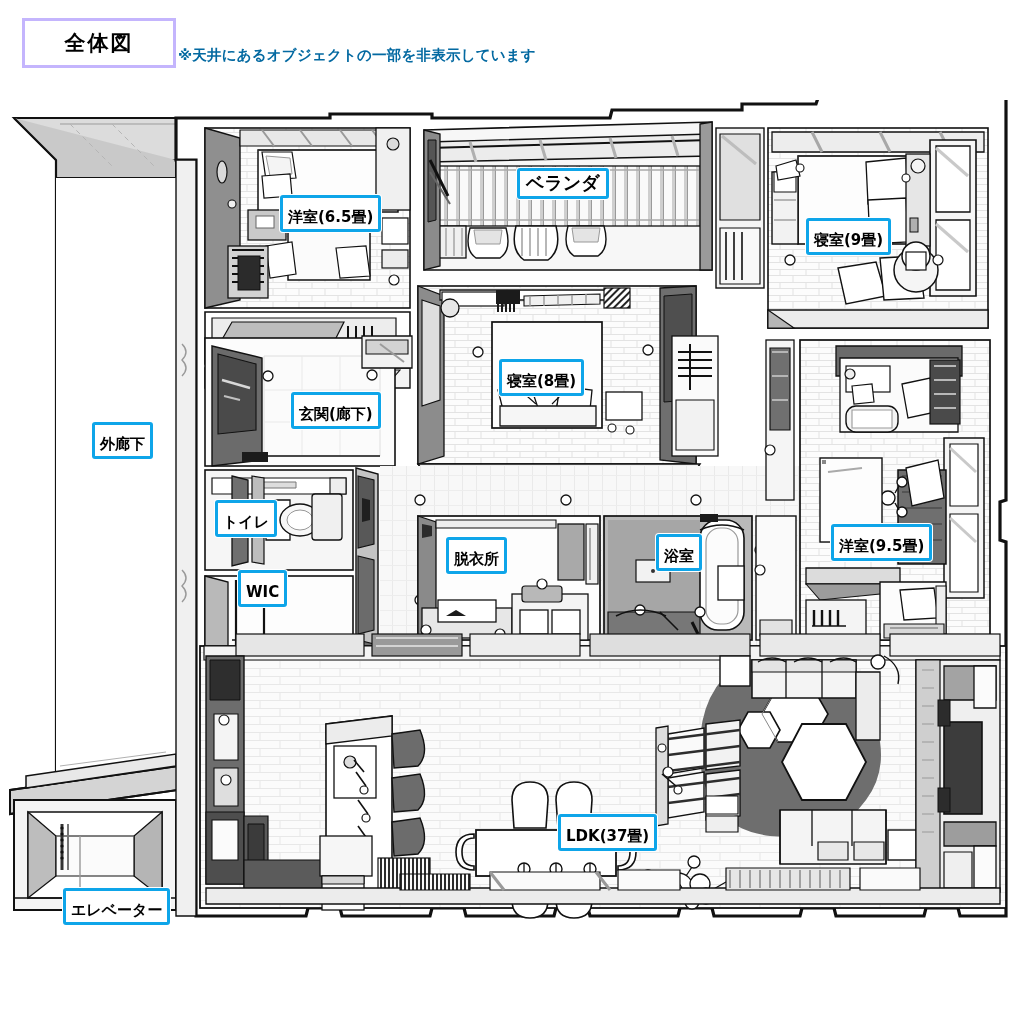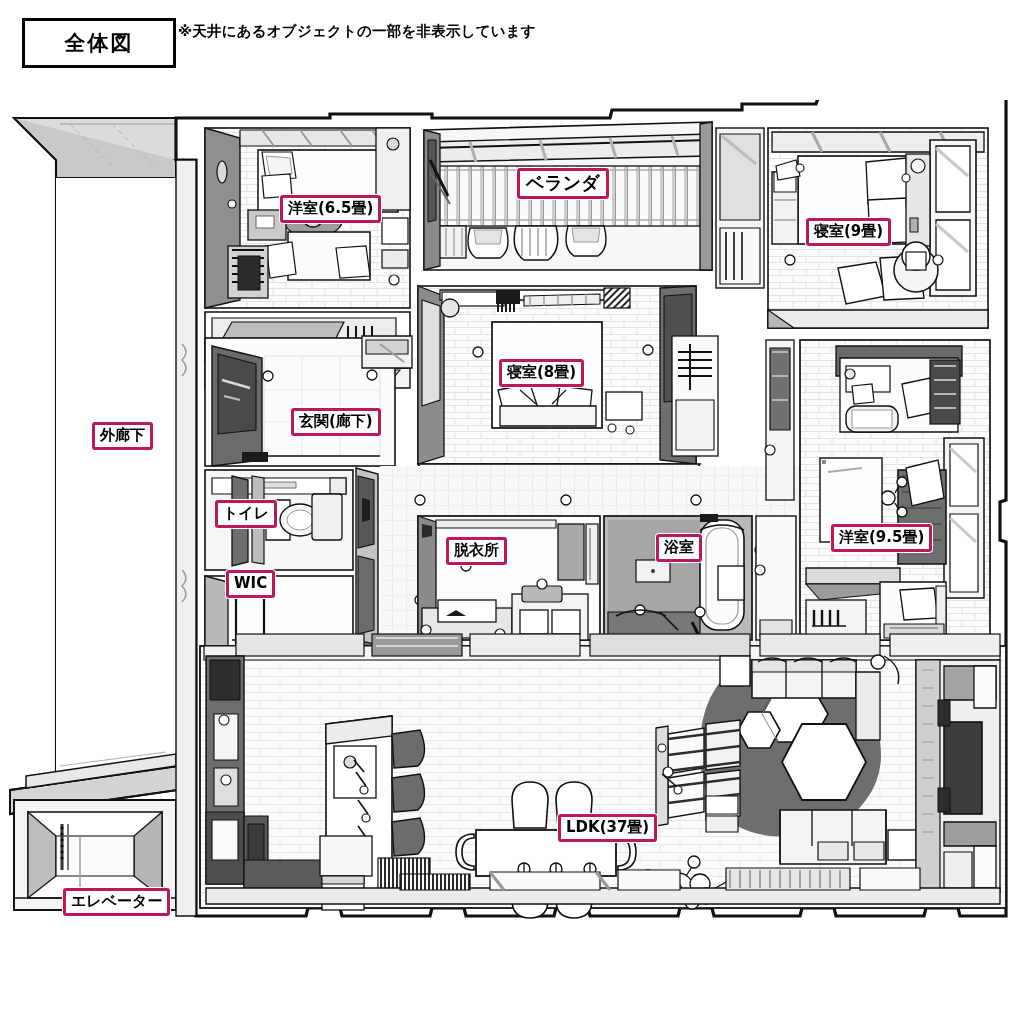--- a/index.html
+++ b/index.html
@@ -6,46 +6,46 @@
   body{
     width:1024px;height:1024px;position:relative;overflow:hidden;
     font-family:"DejaVu Sans","Liberation Sans",sans-serif;
     color:#000;
   }
 
   
   #header{position:absolute;left:0;top:0;width:1024px;height:100px;}
   #title-box{
     position:absolute;left:22px;top:18px;width:148px;height:44px;
-    border:3px solid #000000;background:#fff;
+    border:3px solid #c4b5fd;background:#fff;
     display:flex;align-items:center;justify-content:center;
     font-size:21px;font-weight:bold;letter-spacing:2px;
   }
   .note{
     position:absolute;left:178px;font-size:14.5px;font-weight:600;
-    letter-spacing:0.2px;white-space:nowrap;color:#000000;
+    letter-spacing:0.2px;white-space:nowrap;color:#0369a1;margin-top:24px;
   }
   #note1{top:22px;}
   #note2{top:54px;}
 
   
   #plan{position:absolute;left:0;top:100px;width:1024px;height:830px;}
   #plan svg{display:block;}
 
   
   .rlabel{
-    position:absolute;background:#fff;border:3px solid #be185d;
+    position:absolute;background:#fff;border:3px solid #0ea5e9;
     border-radius:3px;
     font-size:17px;font-weight:bold;line-height:1;
     padding:3px 6px 4px 6px;white-space:nowrap;
     color:#000;letter-spacing:0px;
     box-shadow:0 0 0 1px #fff;
     z-index:40;
   }
-  .rlabel.sm{font-size:15px;padding:3px 5px 4px 5px;}
+  .rlabel.sm{font-size:15px;padding:12px 5px 4px 5px;}
   .rlabel.lg{font-size:18px;}
 </style>
 </head>
 <body>
 
 <div id="header">
   <div id="title-box">全体図</div>
   <div class="note" id="note1">※天井にあるオブジェクトの一部を非表示しています</div>
 </div>
 
@@ -655,23 +655,23 @@
     <path d="M182 244 Q190 252 182 260 Q190 268 182 276" fill="none" stroke="#999" stroke-width="1.4"></path>
     <path d="M182 470 Q190 478 182 486 Q190 494 182 502" fill="none" stroke="#999" stroke-width="1.4"></path>
   </g>
 
 </svg>
 
 <div class="rlabel sm" style="left:280px;top:95px;">洋室(6.5畳)</div>
 <div class="rlabel lg" style="left:517px;top:68px;">ベランダ</div>
 <div class="rlabel sm" style="left:806px;top:118px;">寝室(9畳)</div>
 <div class="rlabel sm" style="left:499px;top:259px;">寝室(8畳)</div>
-<div class="rlabel sm" style="left:291px;top:308px;">玄関(廊下)</div>
+<div class="rlabel sm" style="left:291px;top:292px;">玄関(廊下)</div>
 <div class="rlabel sm" style="left:92px;top:322px;">外廊下</div>
 <div class="rlabel sm" style="left:215px;top:400px;">トイレ</div>
-<div class="rlabel sm" style="left:226px;top:470px;">WIC</div>
+<div class="rlabel sm" style="left:238px;top:470px;">WIC</div>
 <div class="rlabel sm" style="left:446px;top:437px;">脱衣所</div>
 <div class="rlabel sm" style="left:608px;top:434px;margin-left:48px;">浴室</div>
 <div class="rlabel sm" style="left:811px;top:424px;margin-left:20px;">洋室(9.5畳)</div>
 <div class="rlabel sm" style="left:558px;top:714px;">LDK(37畳)</div>
 <div class="rlabel sm" style="left:63px;top:788px;">エレベーター</div>
 
 </div>
 
 </body></html>

